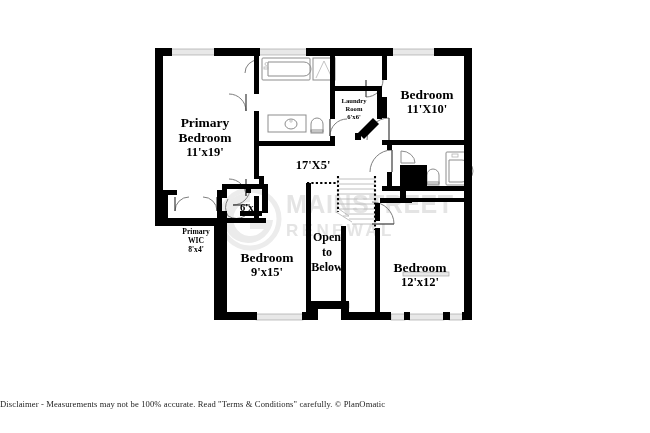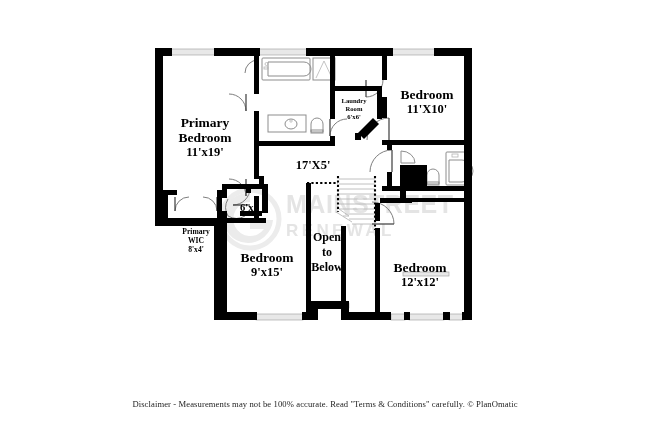--- a/index.html
+++ b/index.html
@@ -49,21 +49,21 @@
   .lbl-small{ font-size: 6.6px; }
   .lbl-hall { font-size: 12.5px; }
   .lbl-wic  { font-size: 7.6px; }
   .lbl-closet{ font-size: 10.5px; }
 
   .disclaimer {
     position: absolute;
     left: 0;
     top: 399px;
     width: 650px;
-    text-align: center;
+    text-align: left;
     font-family: "Liberation Serif", serif;
     font-size: 8.6px;
     color: #232323;
     letter-spacing: 0.1px;
   }
 </style>
 </head>
 <body>
 
 <div id="plan-root">

